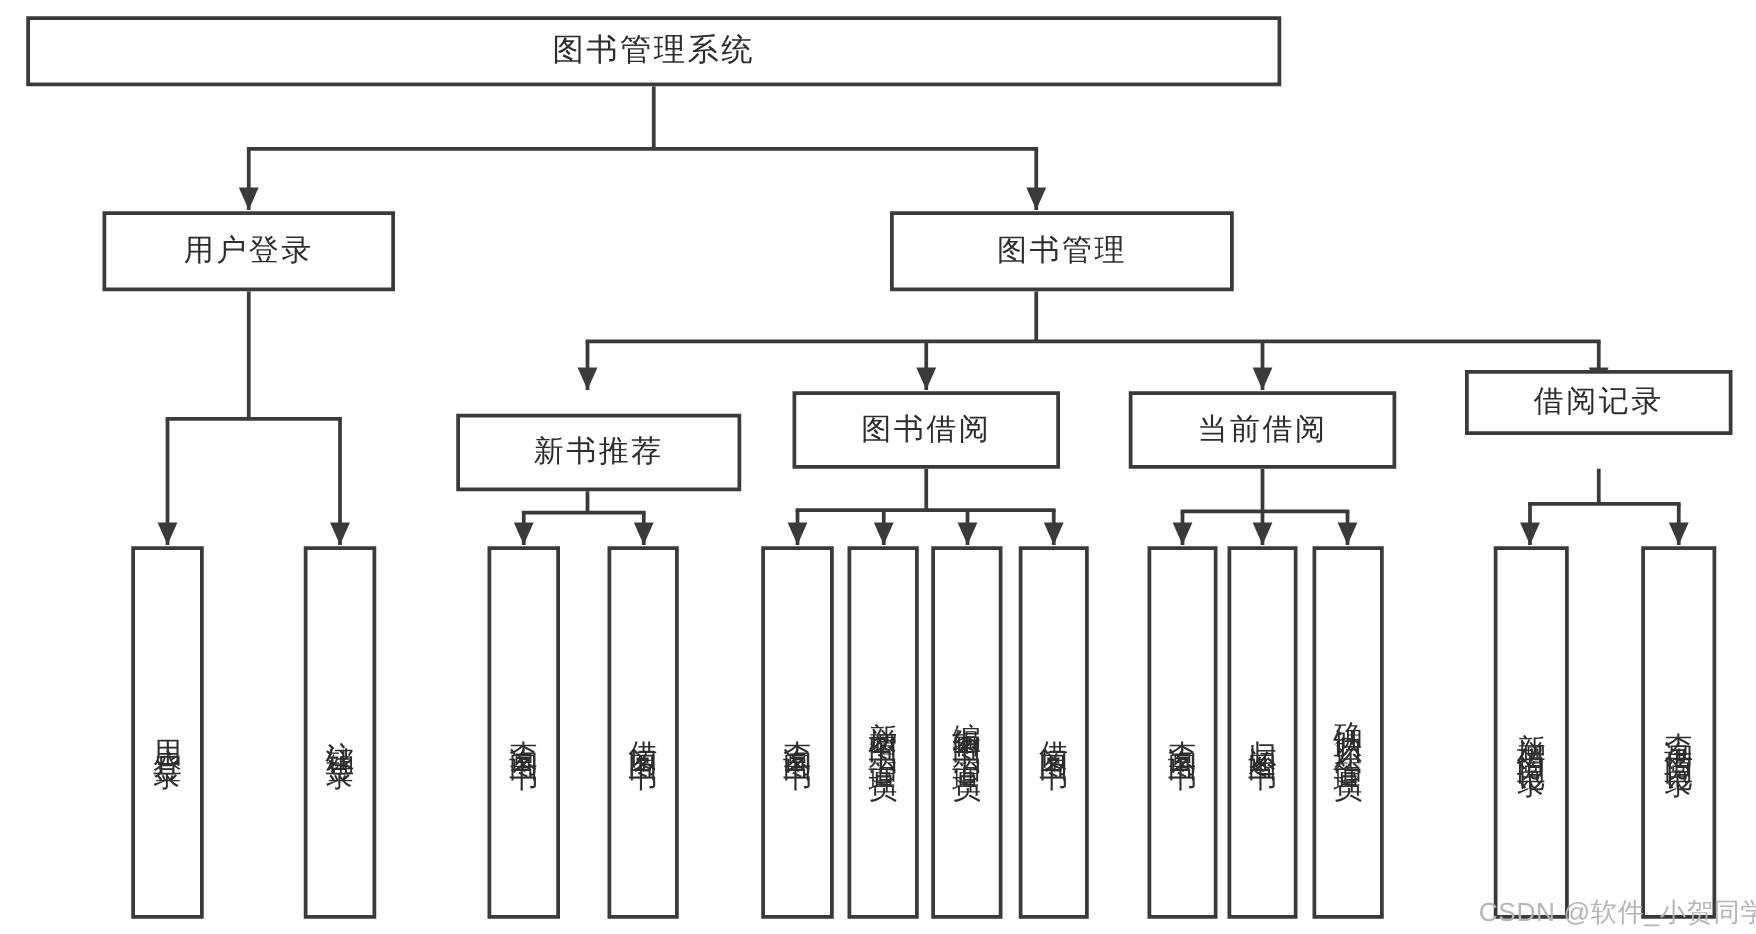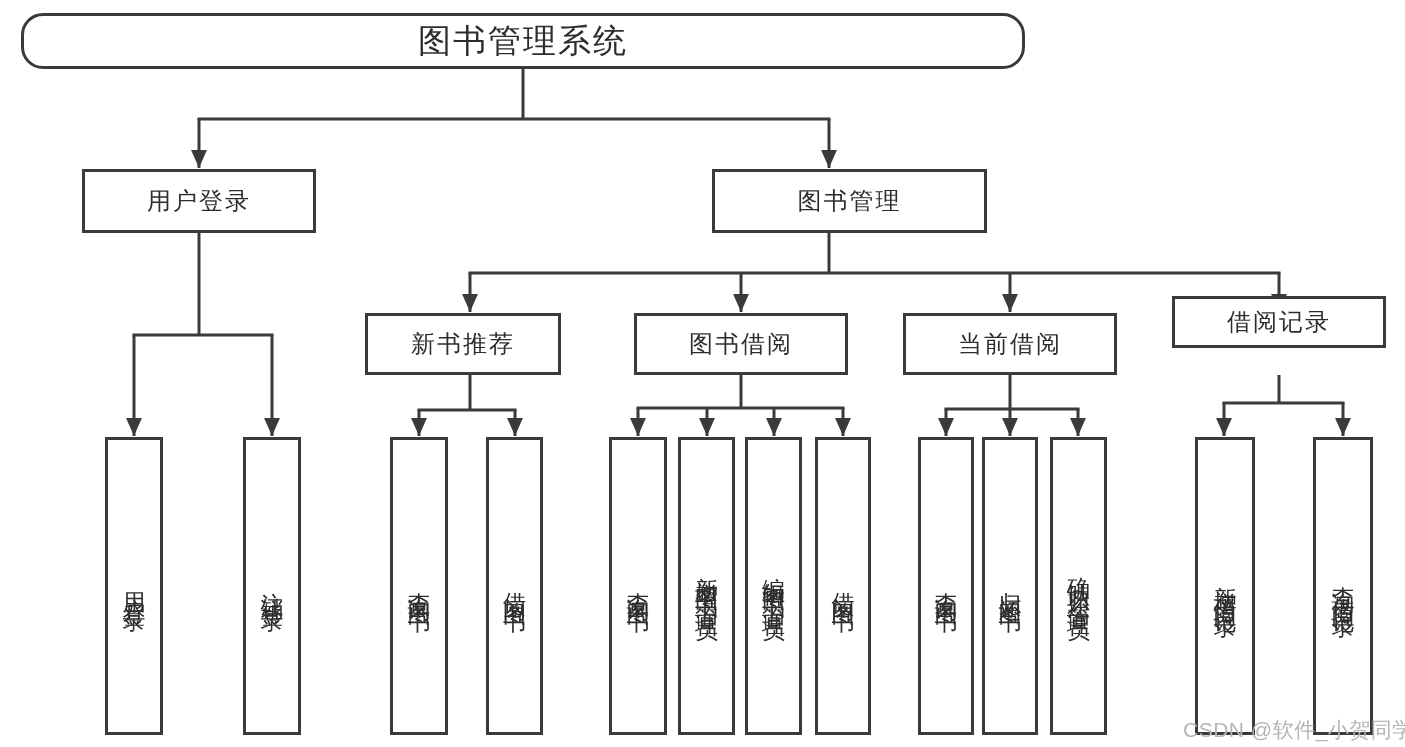--- a/index.html
+++ b/index.html
@@ -36,22 +36,21 @@
     align-items: center;
     justify-content: center;
     text-align: center;
     line-height: 1.25;
   }
   .box.h {
     font-size: 24px;
     letter-spacing: 2px;
   }
   .box.root {
-    font-size: 33px;
-    border-radius: 22px;
+    font-size: 25px;
   }
   .box.v {
     writing-mode: vertical-rl;
     text-orientation: mixed;
     font-size: 23px;
     letter-spacing: 6px;
     padding: 6px 0;
   }
   .watermark {
     position: absolute;
@@ -129,21 +128,21 @@
       <line x1="1224" y1="403" x2="1224" y2="436" marker-end="url(#arrow)"></line>
       <line x1="1343" y1="403" x2="1343" y2="436" marker-end="url(#arrow)"></line>
     </g>
   </svg>
 
   <div class="box h root" style="left:21px; top:13px; width:1004px; height:56px">图书管理系统</div>
 
   <div class="box h" style="left:82px; top:169px; width:234px; height:64px">用户登录</div>
   <div class="box h" style="left:712px; top:169px; width:275px; height:64px">图书管理</div>
 
-  <div class="box h" style="left:365px; top:313px; width:196px; height:62px">新书推荐</div>
+  <div class="box h" style="left:365px; top:331px; width:228px; height:62px">新书推荐</div>
   <div class="box h" style="left:903px; top:313px; width:214px; height:62px">当前借阅</div>
   <div class="box h" style="left:634px; top:313px; width:214px; height:62px">图书借阅</div>
   <div class="box h" style="left:1172px; top:296px; width:214px; height:52px">借阅记录</div>
 
   <div class="box v" style="left:105px; top:437px; width:58px; height:298px">用户登录</div>
   <div class="box v" style="left:243px; top:437px; width:58px; height:298px">注销登录</div>
 
   <div class="box v" style="left:390px; top:437px; width:58px; height:298px">查询图书</div>
   <div class="box v" style="left:486px; top:437px; width:57px; height:298px">借阅图书</div>
 

